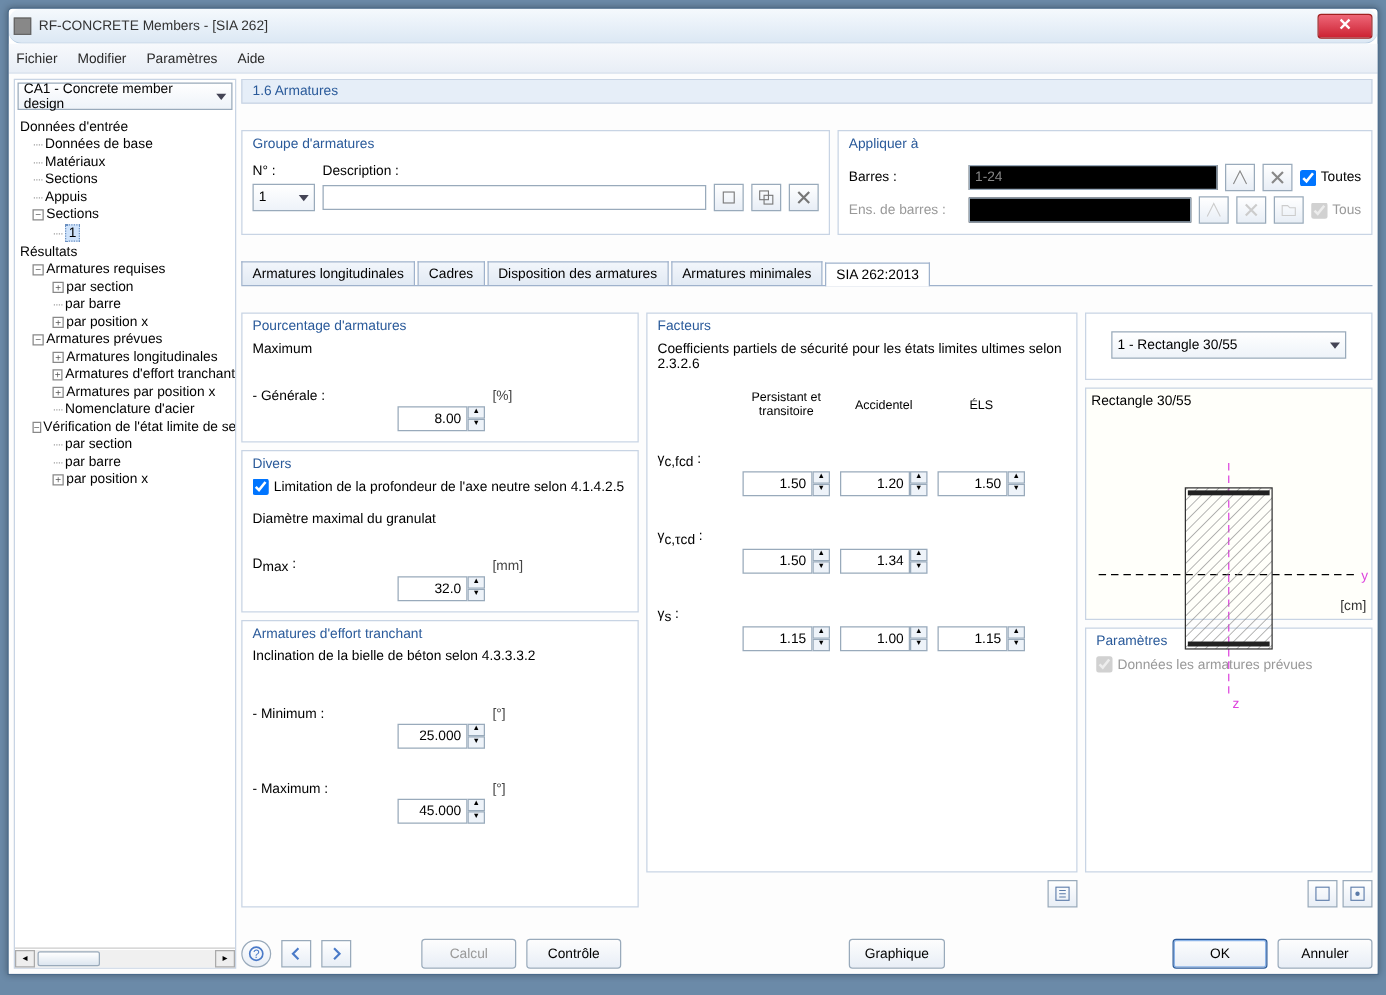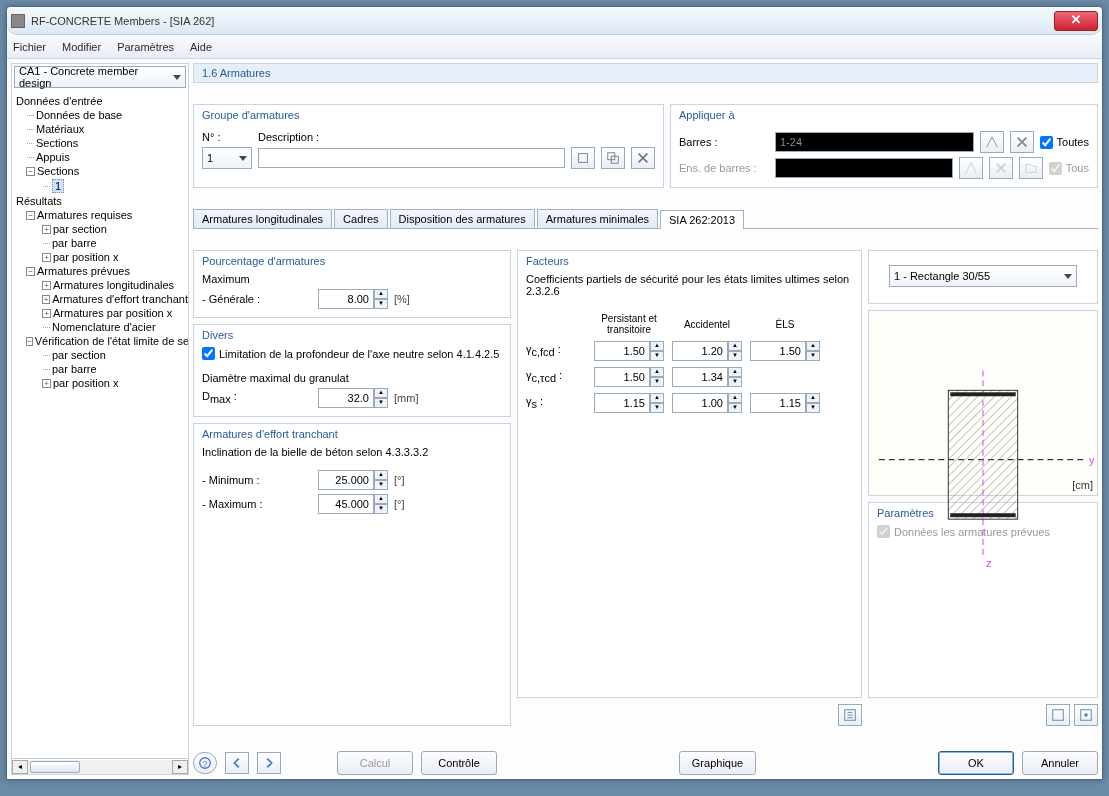--- a/index.html
+++ b/index.html
@@ -34,21 +34,21 @@
 .input-wide { flex:1; height:20px; border:1px solid #9ab; padding:0 4px; }
 .iconbtn { width:24px; height:22px; border:1px solid #9ab; background:linear-gradient(#fff,#e8eef6); display:inline-flex; align-items:center; justify-content:center; }
 .iconbtn svg { width:14px; height:14px; }
 .tabs { display:flex; border-bottom:1px solid #9fb2cc; }
 .tab { padding:3px 8px; border:1px solid #9fb2cc; border-bottom:none; background:linear-gradient(#f2f6fb,#e2eaf4); margin-right:2px; cursor:default; }
 .tab.active { background:#fff; font-weight:500; position:relative; top:1px; }
 .tabbody { display:flex; gap:6px; flex:1; }
 .colL { width:318px; display:flex; flex-direction:column; gap:6px; }
 .colM { flex:1; display:flex; flex-direction:column; gap:6px; }
 .colR { width:230px; display:flex; flex-direction:column; gap:6px; }
-.spin { display:inline-flex; align-items:flex-start; }
+.spin { display:inline-flex; align-items:flex-start;margin-top:36px; }
 .spin input { width:56px; height:20px; border:1px solid #9ab; text-align:right; padding-right:4px; }
 .spin .ud { width:14px; display:flex; flex-direction:column; }
 .spin .ud div { height:10px; border:1px solid #9ab; background:#eef3f9; font-size:6px; text-align:center; line-height:6px; }
 .ftable { display:grid; grid-template-columns: 60px 70px 70px 70px; gap:6px 8px; align-items:center; }
 .ftable .hdr { text-align:center; font-size:10px; }
 .sectimg { flex:1; border:1px solid #c8d4e4; background:#fffffa; position:relative; }
 .btnrow { display:flex; align-items:center; gap:8px; padding: 4px 0 0; }
 .pushbtn { min-width:76px; height:24px; border:1px solid #9ab; background:linear-gradient(#fdfdfd,#e8eef6); border-radius:3px; text-align:center; padding:0 12px; }
 .pushbtn.primary { border:1px solid #2a5a9a; box-shadow: 0 0 0 1px #8cb4e8 inset; }
 .cb { display:inline-flex; align-items:center; gap:4px; }
@@ -412,20 +412,21 @@
         </div>
 
         <div class="colR">
           <div class="group" style="padding-bottom:4px">
             <div class="combo" style="margin:12px">
                 <span>1 - Rectangle 30/55</span>
                 <span class="arrow"></span>
               </div>
           </div>
           <div class="sectimg">
+            <div style="padding:4px">Rectangle 30/55</div>
             <svg class="svg-sect" viewBox="0 0 230 300">
               <defs>
                   <pattern id="hatch" width="6" height="6" patternUnits="userSpaceOnUse" patternTransform="rotate(45)">
                     <line x1="0" y1="0" x2="0" y2="6" stroke="#888" stroke-width="1"></line>
                   </pattern>
                 </defs>
               <line x1="10" y1="150" x2="220" y2="150" stroke="#000" stroke-dasharray="6 4"></line>
               <line x1="115" y1="60" x2="115" y2="250" stroke="#d4d" stroke-dasharray="6 4"></line>
               <rect x="80" y="80" width="70" height="130" fill="url(#hatch)" stroke="#333"></rect>
               <rect x="82" y="82" width="66" height="4" fill="#222"></rect>

